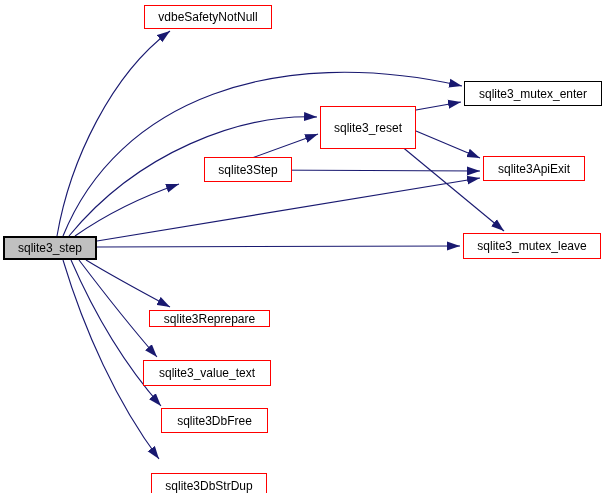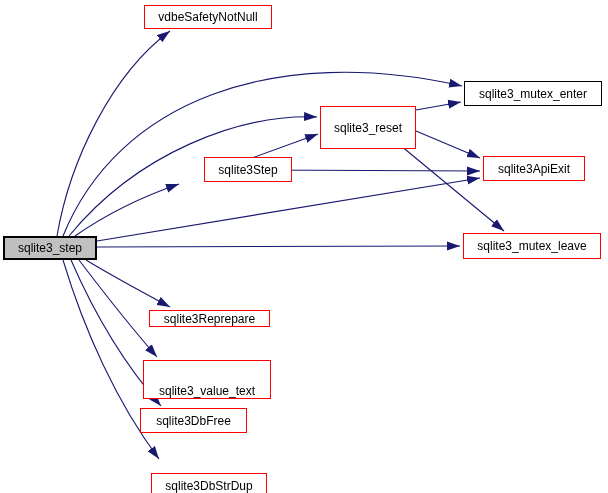--- a/index.html
+++ b/index.html
@@ -87,23 +87,23 @@
       </div>
       <div class="node root" style="left: 3px; top: 236px; width: 94px; height: 24px;">
         <span>sqlite3_step</span>
       </div>
       <div class="node" style="left: 463px; top: 233px; width: 138px; height: 26px;">
         <span>sqlite3_mutex_leave</span>
       </div>
       <div class="node" style="left: 149px; top: 310px; width: 121px; height: 17px;">
         <span>sqlite3Reprepare</span>
       </div>
-      <div class="node" style="left: 143px; top: 360px; width: 128px; height: 39px; align-items: flex-end;">
+      <div class="node" style="left: 143px; top: 360px; width: 128px; height: 26px;">
         <span>sqlite3_value_text</span>
       </div>
-      <div class="node" style="left: 140px; top: 408px; width: 107px; height: 25px;">
+      <div class="node" style="left: 161px; top: 408px; width: 107px; height: 25px;">
         <span>sqlite3DbFree</span>
       </div>
       <div class="node" style="left: 151px; top: 462px; width: 116px; height: 25px; margin-top: 11px;">
         <span>sqlite3DbStrDup</span>
       </div>
     </div>
 </div>
 
 </body></html>

